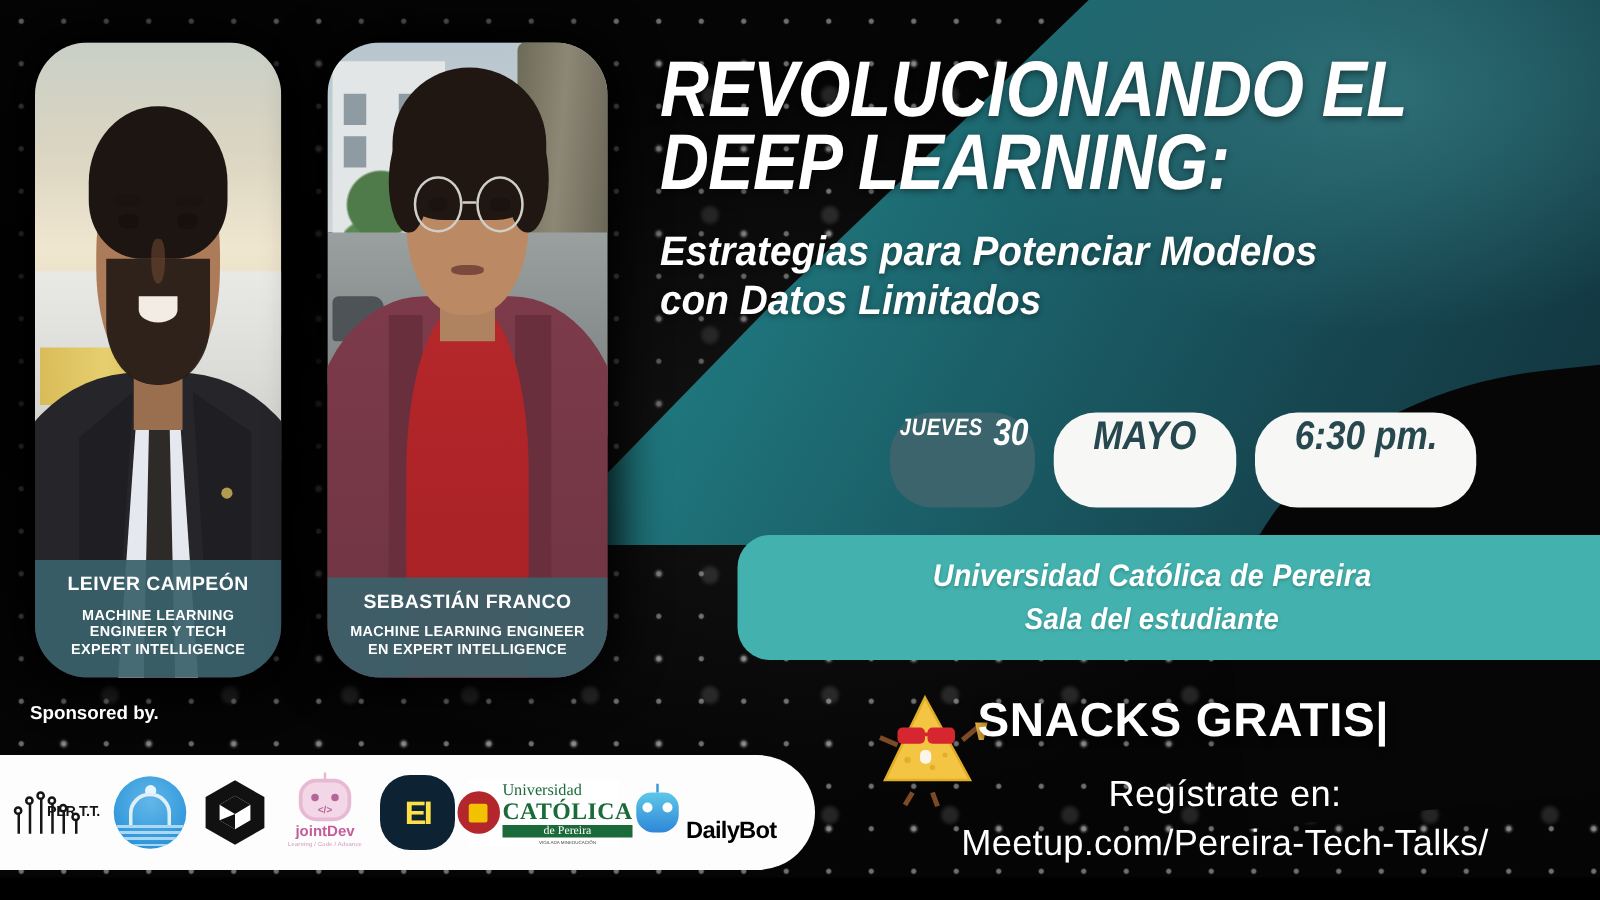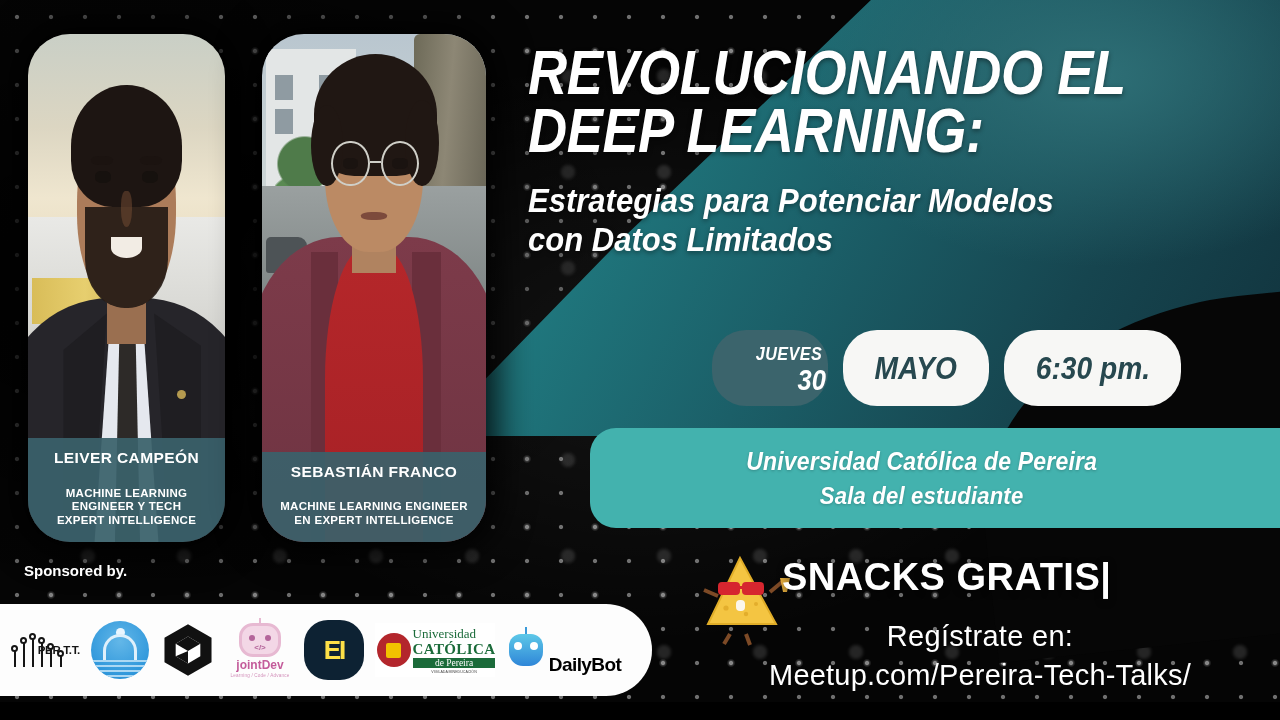--- a/index.html
+++ b/index.html
@@ -90,22 +90,22 @@
     white-space:nowrap;
   }
   .fecha-line { flex:1; height:2px; background:rgba(255,255,255,0.62); }
 
   .pills {
     position:absolute; left:712px; top:330px;
     display:flex; align-items:center; gap:15px;
   }
   .pill {
     border-radius:34px;
-    display:flex; flex-direction:column;
-    align-items:flex-end; justify-content:center;
+    display:flex; flex-direction:row;
+    align-items:flex-start; justify-content:center;
     font-weight:bold; font-style:italic;
     text-align:center;
   }
   .pill.dark {
     background:#3b646c; color:#ffffff;
     width:116px; height:76px; padding-top:2px;
   }
   .pill.dark .l1 { font-size:19px; letter-spacing:0.5px; transform:scaleX(0.85); }
   .pill.dark .l2 { font-size:30px; line-height:1.0; transform:scaleX(0.85); }
   .pill.light {
@@ -149,21 +149,21 @@
     background:rgba(58,97,106,0.93);
     padding:11px 8px 14px;
     text-align:center;
   }
   .sp-name {
     color:#ffffff; font-weight:bold; font-size:15.5px;
     letter-spacing:0.4px; line-height:1.15;
   }
   .sp-role {
     color:#ffffff; font-weight:bold; font-size:11.5px;
-    letter-spacing:0.3px; line-height:1.2; margin-top:20px;
+    letter-spacing:0.3px; line-height:1.2; margin-top:10px;
     white-space:pre-line;
   }
 
   
   .p1-sky { position:absolute; left:0; top:0; right:0; height:46%;
     background:linear-gradient(#c9cfc6 0%, #dcd6c2 40%, #efe6cf 70%, #e8dcc0 100%); }
   .p1-bldg { position:absolute; left:0; top:36%; right:0; height:30%;
     background:linear-gradient(#e9e9e6,#cfcfca); }
   .p1-win { position:absolute; left:2%; top:48%; width:54%; height:9%;
     background:linear-gradient(90deg,#d8b94a,#e8cd63,#c9a93f); opacity:.9; }
@@ -315,21 +315,21 @@
   
   .catolica { width:120px; height:54px; position:relative; background:#fff;
     display:flex; align-items:center; }
   .catolica .sun2 { width:34px; height:34px; border-radius:50%; background:#b3262c;
     position:relative; display:flex; align-items:center; justify-content:center;
     margin-left:2px; flex:none; }
   .catolica .sun2 em { width:15px; height:15px; background:#f2c200; border-radius:2px; }
   .catolica .txt { margin-left:2px; flex:1; }
   .catolica .t1 { font-size:13px; color:#1b6b3a; 
     font-family:"Liberation Serif", serif; }
-  .catolica .t2 { font-size:15px; color:#1b6b3a; font-weight:bold; text-align:center;
+  .catolica .t2 { font-size:19px; color:#1b6b3a; font-weight:bold; text-align:center;
     letter-spacing:0.4px; font-family:"Liberation Serif", serif; line-height:1; }
   .catolica .t3 { background:#1b6b3a; color:#fff; font-size:9.5px; text-align:center;
     font-family:"Liberation Serif", serif; margin-top:1px; }
   .catolica .t4 { font-size:3.6px; color:#444; text-align:center; margin-top:2px; }
 
   
   .dailybot { width:118px; gap:6px; }
   .dailybot .dbot { width:34px; height:32px; border-radius:12px 12px 14px 14px;
     background:linear-gradient(#5dc8e8,#2f86d8); position:relative; flex:none; }
   .dailybot .dbot .e { position:absolute; top:8px; width:8px; height:8px;

